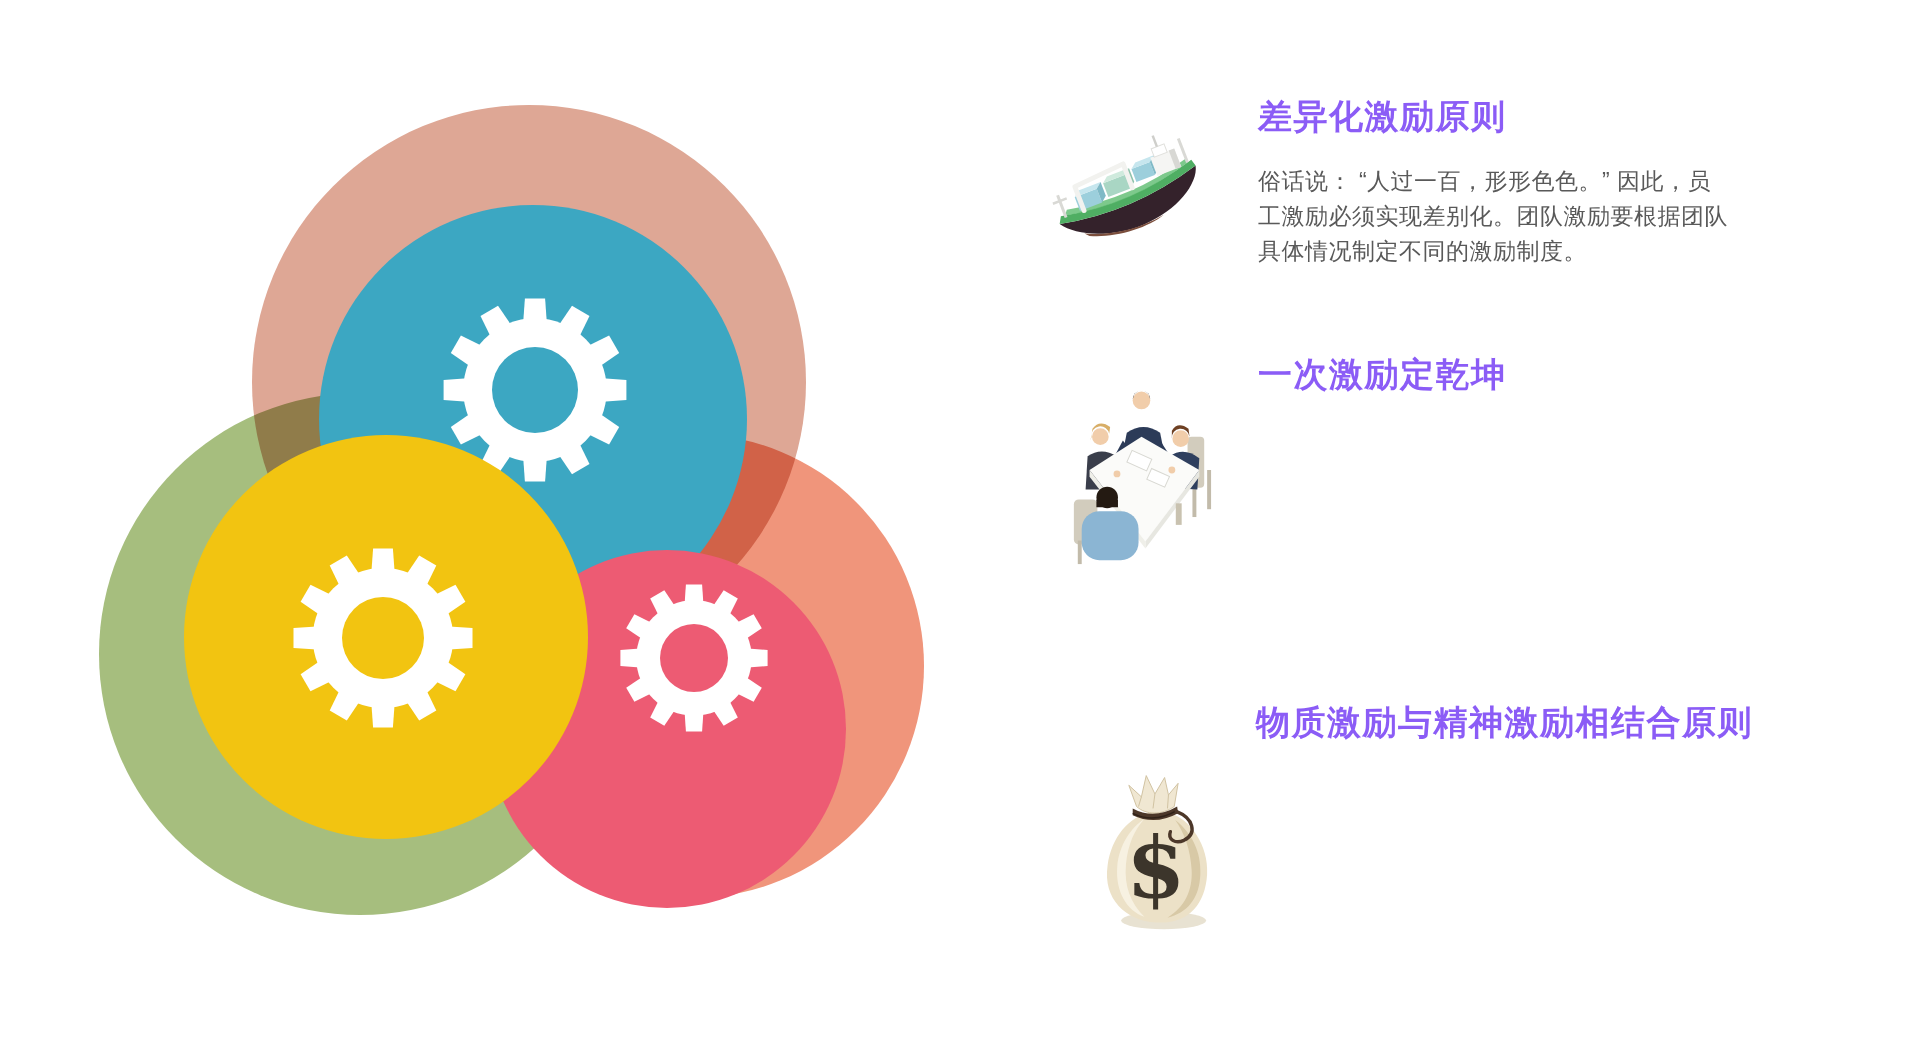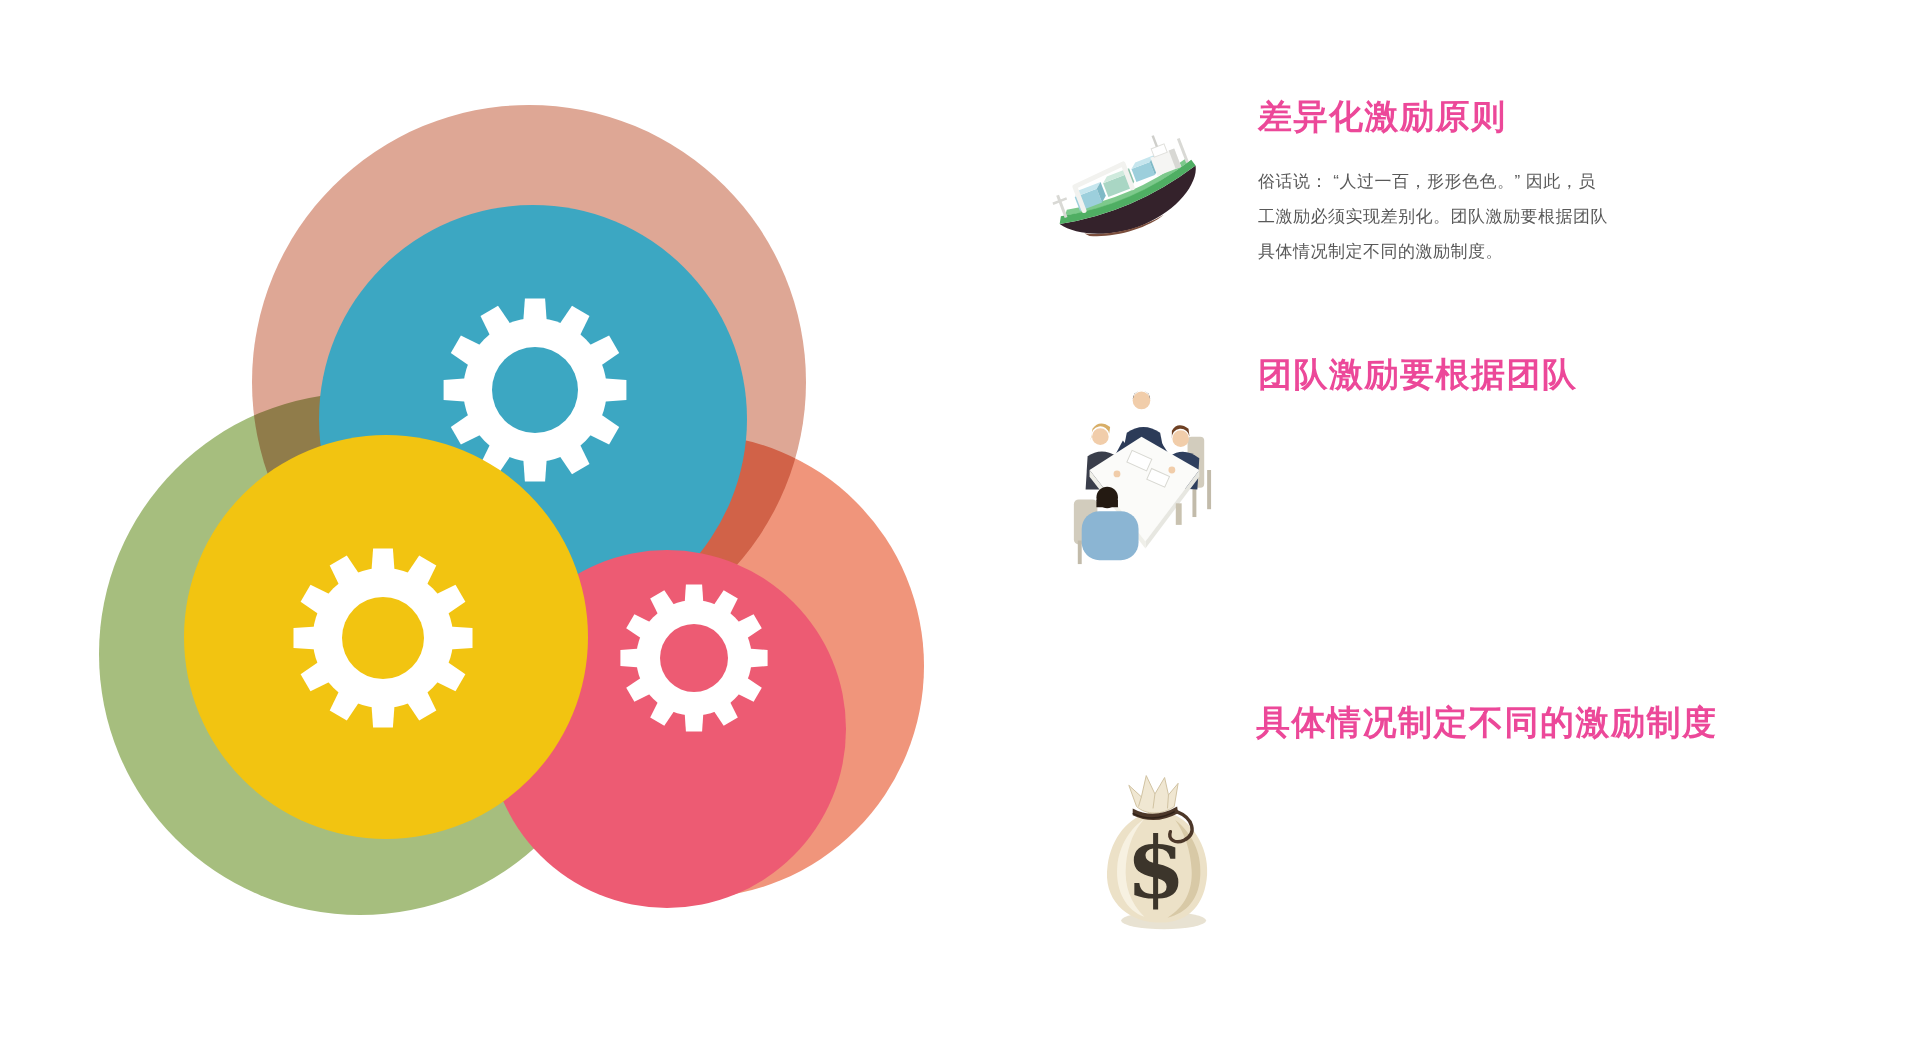--- a/index.html
+++ b/index.html
@@ -7,24 +7,24 @@
     width:1920px;height:1048px;position:relative;overflow:hidden;
     background:#ffffff;
     font-family:"Liberation Sans","DejaVu Sans",sans-serif;
   }
   .venn{position:absolute;left:0;top:0}
   .mult{mix-blend-mode:multiply}
   .icon{position:absolute}
   .text{position:absolute;width:640px}
   .heading{
     margin:0;font-size:34px;line-height:44px;font-weight:700;
-    color:#ec4899;letter-spacing:1.5px;
+    color:#8b5cf6;letter-spacing:1.5px;
   }
   .body{
-    margin:26px 0 0 0;font-size:17px;line-height:35px;
+    margin:26px 0 0 0;font-size:23px;line-height:35px;
     color:#595959;letter-spacing:0.5px;white-space:pre-line;
   }
   
   .s1 .icon{left:1048px;top:128px}
   .s1 .text{left:1258px;top:94px}
   .s2 .icon{left:1050px;top:372px}
   .s2 .text{left:1258px;top:352px}
   .s3 .icon{left:1078px;top:764px}
   .s3 .text{left:1256px;top:700px}
 </style>
@@ -168,35 +168,35 @@
       <rect x="100" y="102" width="20" height="12" fill="#ffffff" stroke="#d8d8d2" stroke-width="1" transform="rotate(24 110 108)"></rect>
       <circle cx="68" cy="104" r="3.5" fill="#f1cdaa"></circle>
       <circle cx="124" cy="100" r="3.5" fill="#f1cdaa"></circle>
 
       <rect x="32" y="142" width="58" height="50" rx="18" fill="#8bb5d3"></rect>
       <circle cx="58" cy="128" r="11" fill="#241a12"></circle>
       <path d="M47,130 Q58,140 69,130 L69,138 L47,138 Z" fill="#241a12"></path>
     </svg>
   </div>
   <div class="text">
-    <h2 class="heading">团队激励要根据团队</h2>
+    <h2 class="heading">一次激励定乾坤</h2>
   </div>
 </section>
 
 <section class="principle s3">
   <div class="icon">
     <svg width="150" height="172" viewBox="0 0 150 178">
       <ellipse cx="86" cy="162" rx="44" ry="9" fill="#dbd2ba" opacity="0.65"></ellipse>
       <path d="M73,50 C50,54 32,76 28,105 C23,140 47,162 78,164 C111,166 129,146 131,114 C133,85 113,56 92,51 Z" fill="#ece1c7"></path>
       <path d="M66,57 C52,66 40,84 38,106 C36,132 48,152 66,158 C52,144 45,127 47,104 C49,83 56,68 66,57 Z" fill="#f7f1e1"></path>
       <path d="M98,58 C116,72 125,92 124,114 C123,140 110,154 90,159 C108,148 116,131 115,110 C114,89 107,70 98,58 Z" fill="#d8c9a6"></path>
       <path d="M58,44 L50,22 L63,34 L68,12 L77,31 L87,14 L91,32 L101,20 L97,44 C84,53 68,53 58,44 Z" fill="#f0e7d2" stroke="#cfc1a0" stroke-width="1" stroke-linejoin="round"></path>
       <path d="M63,34 L60,44 M77,31 L75,46 M91,32 L90,46" stroke="#cfc1a0" stroke-width="1" fill="none"></path>
       <path d="M54,46 Q76,58 100,44 L101,51 Q77,64 54,53 Z" fill="#4c3729"></path>
       <path d="M54,51 Q76,62 100,48" stroke="#2f2118" stroke-width="1.5" fill="none"></path>
       <path d="M99,49 C117,56 121,72 107,79 C98,83 90,78 93,70" fill="none" stroke="#4c3729" stroke-width="3.5" stroke-linecap="round"></path>
       <text x="78" y="138" text-anchor="middle" font-family="DejaVu Serif, Liberation Serif, serif" font-size="88" font-weight="bold" fill="#3c352b">$</text>
     </svg>
   </div>
   <div class="text">
-    <h2 class="heading">具体情况制定不同的激励制度</h2>
+    <h2 class="heading">物质激励与精神激励相结合原则</h2>
   </div>
 </section>
 
 </body></html>

